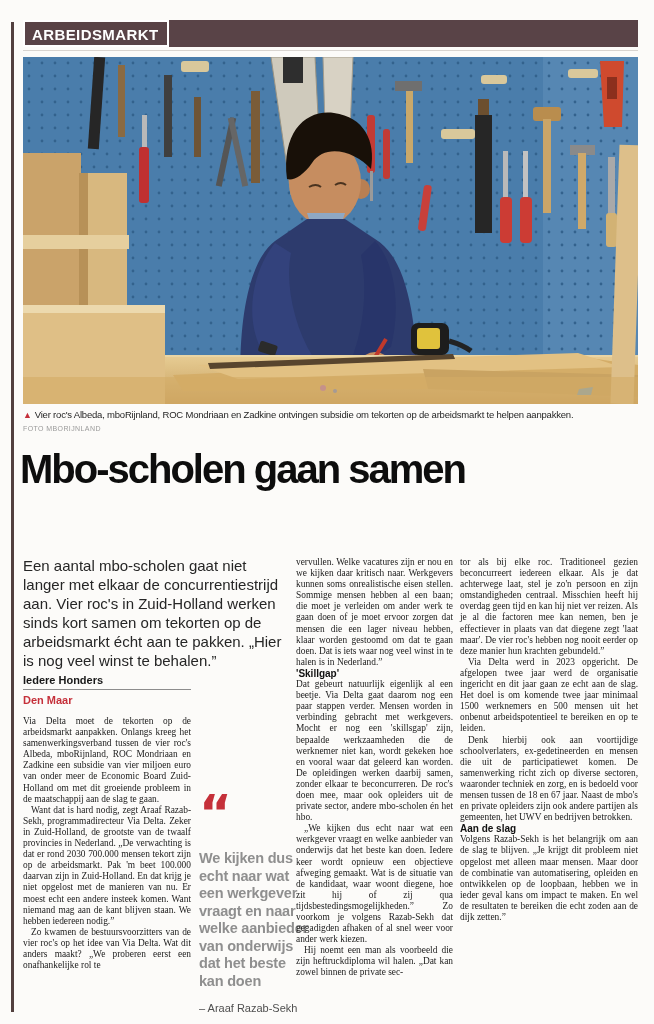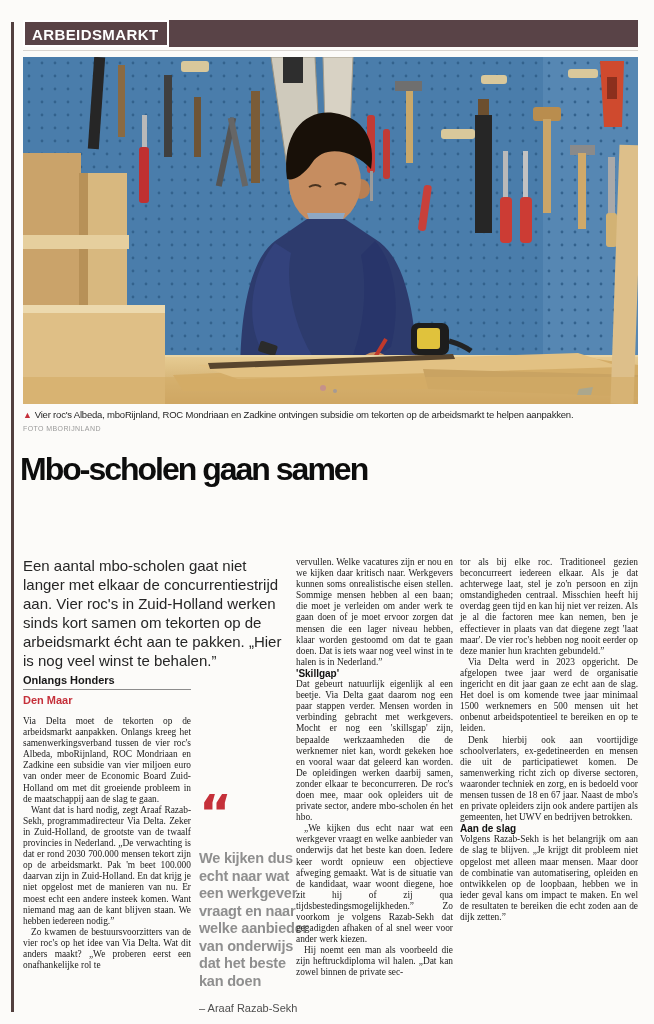--- a/index.html
+++ b/index.html
@@ -14,21 +14,21 @@
           letter-spacing:.4px;background:#594347;}
   .topbar-underline{position:absolute;left:23px;top:50px;width:615px;height:1px;background:#d8d4d0;}
   
   .photo{position:absolute;left:23px;top:57px;width:615px;height:347px;overflow:hidden;background:#4a7dab;}
   
   .caption{position:absolute;left:23px;top:409px;width:618px;font-size:9.5px;font-weight:normal;
            color:#1f1f1f;letter-spacing:-.2px;white-space:nowrap;overflow:hidden;}
   .caption-marker{color:#c5303a;font-size:9px;margin-right:3px;}
   .credit{position:absolute;left:23px;top:425px;font-size:7px;color:#9a9a9a;letter-spacing:.4px;}
   
-  .headline{position:absolute;left:20px;top:444px;width:625px;font-size:32px;line-height:51px;
+  .headline{position:absolute;left:20px;top:444px;width:625px;font-size:40px;line-height:51px;
             font-weight:bold;letter-spacing:-2px;color:#0d0d0d;}
   
   .article{position:absolute;left:23px;top:556px;width:615px;height:462px;overflow:hidden;}
   .lede{position:absolute;left:0;top:0;width:264px;font-size:15px;line-height:19px;color:#262626;}
   .byline{position:absolute;left:0;top:118px;width:168px;}
   .author{font-size:11px;font-weight:bold;color:#181818;}
   .byline-rule{margin-top:3px;height:1px;background:#8d8d8d;}
   .location{margin-top:4px;font-size:11px;font-weight:bold;color:#c5303a;}
   .bodycol{font-family:"Liberation Serif",serif;font-size:9.4px;line-height:11.1px;
            color:#1b1b1b;text-align:justify;}
@@ -165,21 +165,21 @@
   <div class="credit">FOTO MBORIJNLAND</div>
 
   <div class="headline">
     <div>Mbo-scholen gaan samen</div>
   </div>
 
   <div class="article">
     <div class="lede">Een aantal mbo-scholen gaat niet langer met elkaar de concurrentiestrijd aan. Vier roc's in Zuid-Holland werken sinds kort samen om tekorten op de arbeidsmarkt écht aan te pakken. „Hier is nog veel winst te behalen.”</div>
 
     <div class="byline">
-      <div class="author">Onlangs Honders</div>
+      <div class="author">Iedere Honders</div>
       <div class="byline-rule"></div>
       <div class="location">Den Maar</div>
     </div>
 
     <div class="bodycol col1">
       <p>Via Delta moet de tekorten op de arbeidsmarkt aanpakken. Onlangs kreeg het samenwerkingsverband tussen de vier roc's Albeda, mboRijnland, ROC Mondriaan en Zadkine een subsidie van vier miljoen euro van onder meer de Economic Board Zuid-Holland om met dit groeiende probleem in de maatschappij aan de slag te gaan.</p>
       <p class="ind">Want dat is hard nodig, zegt Araaf Razab-Sekh, programmadirecteur Via Delta. Zeker in Zuid-Holland, de grootste van de twaalf provincies in Nederland. „De verwachting is dat er rond 2030 700.000 mensen tekort zijn op de arbeidsmarkt. Pak 'm beet 100.000 daarvan zijn in Zuid-Holland. En dat krijg je niet opgelost met de manieren van nu. Er moest echt een andere insteek komen. Want niemand mag aan de kant blijven staan. We hebben iedereen nodig.”</p>
       <p class="ind">Zo kwamen de bestuursvoorzitters van de vier roc's op het idee van Via Delta. Wat dit anders maakt? „We proberen eerst een onafhankelijke rol te</p>
     </div>
 

